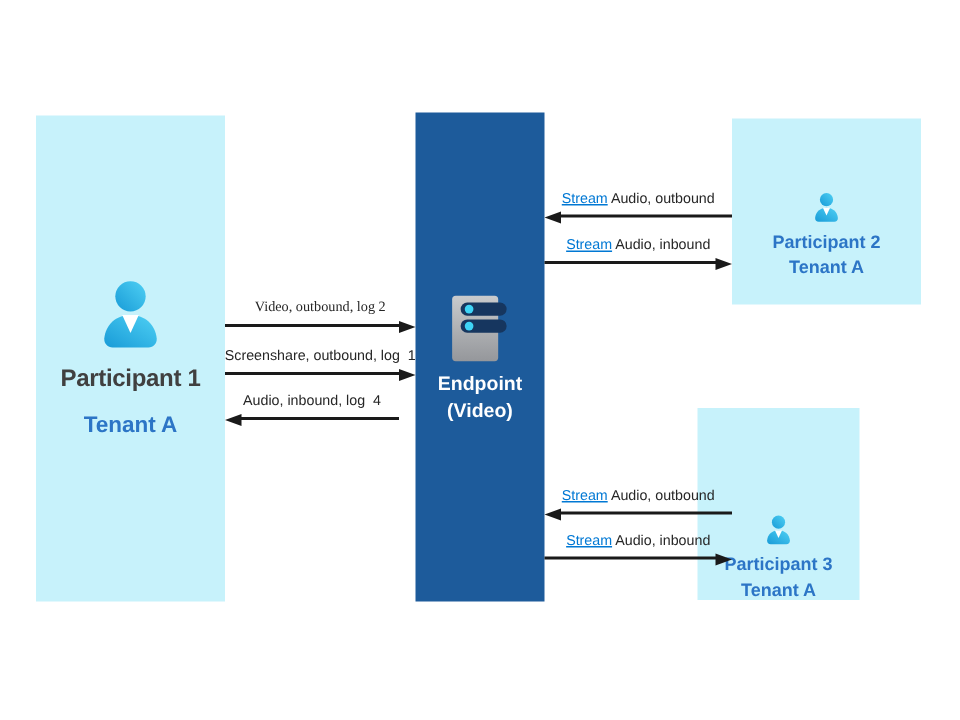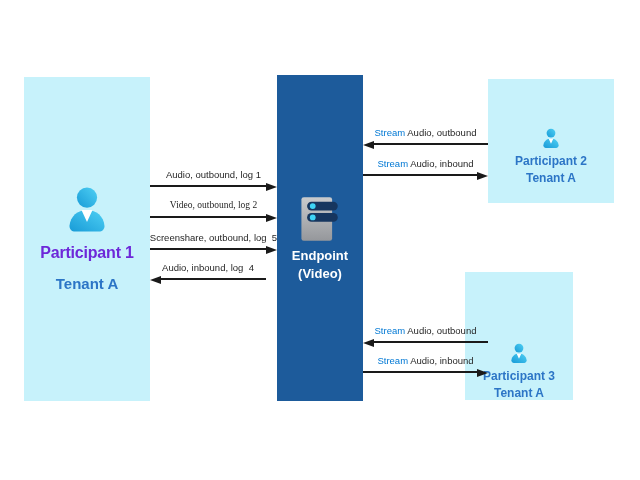--- a/index.html
+++ b/index.html
@@ -7,35 +7,35 @@
     position:relative; width:640px; height:480px; background:#ffffff;
     font-family:"Liberation Sans", sans-serif; overflow:hidden;
   }
   .box { position:absolute; display:flex; flex-direction:column; align-items:center; box-sizing:border-box; }
   .participant-box { background:#C7F2FB; }
   #p1-box  { left:24px;  top:77px;  width:126px; height:324px; justify-content:center; }
   #srv-box { left:277px; top:75px;  width:86px;  height:326px; background:#1D5B9B; justify-content:center; }
   #p2-box  { left:488px; top:79px;  width:126px; height:124px; justify-content:center; padding-top:30px; }
   #p3-box  { left:465px; top:272px; width:108px; height:128px; justify-content:flex-end; padding-top:26px; }
 
-  .p-name-lg  { font-size:16px; font-weight:700; color:#6d28d9; letter-spacing:-0.2px; }
+  .p-name-lg  { font-size:16px; font-weight:700; color:#404040; letter-spacing:-0.2px; }
   .p-tenant-lg{ font-size:15px; font-weight:700; color:#2C75C6; margin-top:13px; }
   .p-name-sm  { font-size:12px; font-weight:700; color:#2C75C6; }
   .p-tenant-sm{ font-size:12px; font-weight:700; color:#2C75C6; margin-top:3px; }
   .srv-title  { font-size:13px; font-weight:700; color:#ffffff; }
   .srv-sub    { font-size:13px; font-weight:700; color:#ffffff; margin-top:3px; }
 
   .person-lg { width:46px; height:48px; margin-bottom:10px; }
   .person-sm { width:20px; height:21px; margin-bottom:5px; }
   .server-ic { width:42px; height:46px; margin-bottom:6px; }
 
   .arrow { position:absolute; height:17px; }
   .flow-label { position:absolute; top:-1px; left:-12px; right:-12px; text-align:center;
                 font-size:9.5px; color:#262626; white-space:pre; }
-  .flow-label .stream { color:#0078D4; }
+  .flow-label .stream { color:#0078D4;text-decoration:underline; }
   .arrow .line { position:absolute; bottom:0; height:2.5px; background:#1A1A1A; }
   .arrow.dir-right .line { left:0; right:9px; }
   .arrow.dir-left  .line { left:9px; right:0; }
   .arrow .head { position:absolute; bottom:-3.5px; width:0; height:0;
                  border-top:4.5px solid transparent; border-bottom:4.5px solid transparent; }
   .arrow.dir-right .head { right:0; border-left:11px solid #1A1A1A; }
   .arrow.dir-left  .head { left:0;  border-right:11px solid #1A1A1A; }
 
   .defs-holder { position:absolute; width:0; height:0; overflow:hidden; }
 </style>
@@ -92,32 +92,27 @@
   <div class="box participant-box" id="p3-box">
     <svg class="person-sm" viewBox="0 0 100 104">
       <circle cx="50" cy="25" r="22" fill="url(#person-grad)"></circle>
       <path d="M50 52 C71 52 86 66 88 86 C88.6 93 83 99 76 99 L24 99 C17 99 11.4 93 12 86 C14 66 29 52 50 52 Z" fill="url(#person-grad)"></path>
       <path d="M38 52 L50 78 L62 52 Z" fill="#FFFFFF"></path>
     </svg>
     <div class="p-name-sm">Participant 3</div>
     <div class="p-tenant-sm">Tenant A</div>
   </div>
 
-  <div class="arrow dir-right" style="left:150px; top:170px; width:127px;">
-    <div class="flow-label"><span>Audio, outbound, log 1</span></div>
-    <div class="line"></div>
-    <div class="head"></div>
-  </div>
   <div class="arrow dir-right" style="left:150px; top:201px; width:127px;font-family:Liberation Serif, serif;">
     <div class="flow-label"><span>Video, outbound, log 2</span></div>
     <div class="line"></div>
     <div class="head"></div>
   </div>
   <div class="arrow dir-right" style="left:150px; top:233px; width:127px;">
-    <div class="flow-label"><span>Screenshare, outbound, log  5</span></div>
+    <div class="flow-label"><span>Screenshare, outbound, log  1</span></div>
     <div class="line"></div>
     <div class="head"></div>
   </div>
   <div class="arrow dir-left" style="left:150px; top:263px; width:116px;">
     <div class="flow-label"><span>Audio, inbound, log  4</span></div>
     <div class="line"></div>
     <div class="head"></div>
   </div>
 
   <div class="arrow dir-left" style="left:363px; top:128px; width:125px;">

